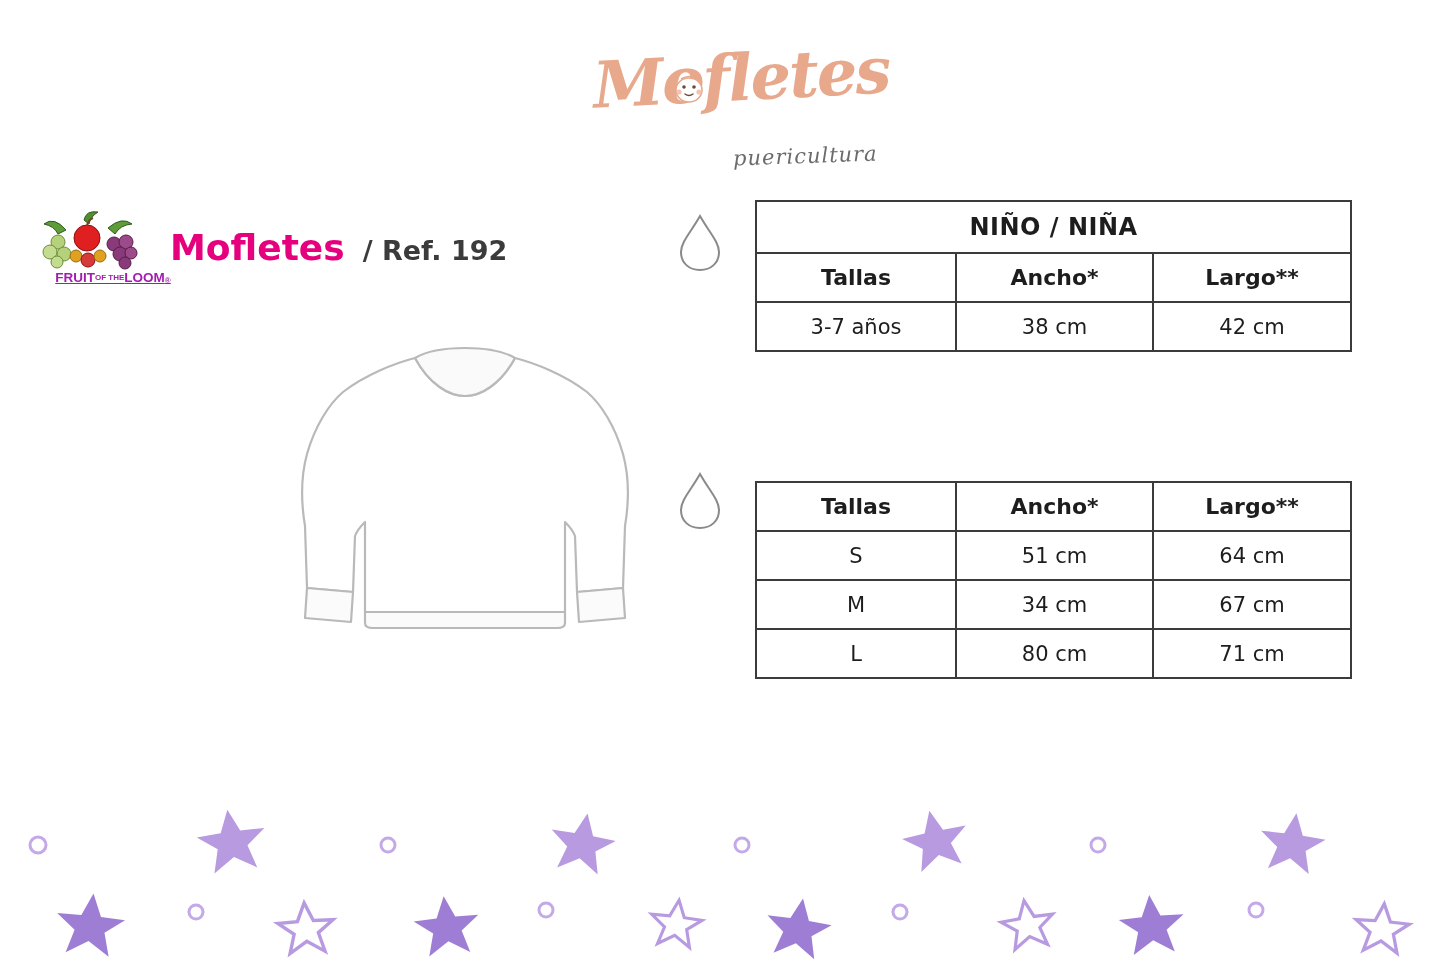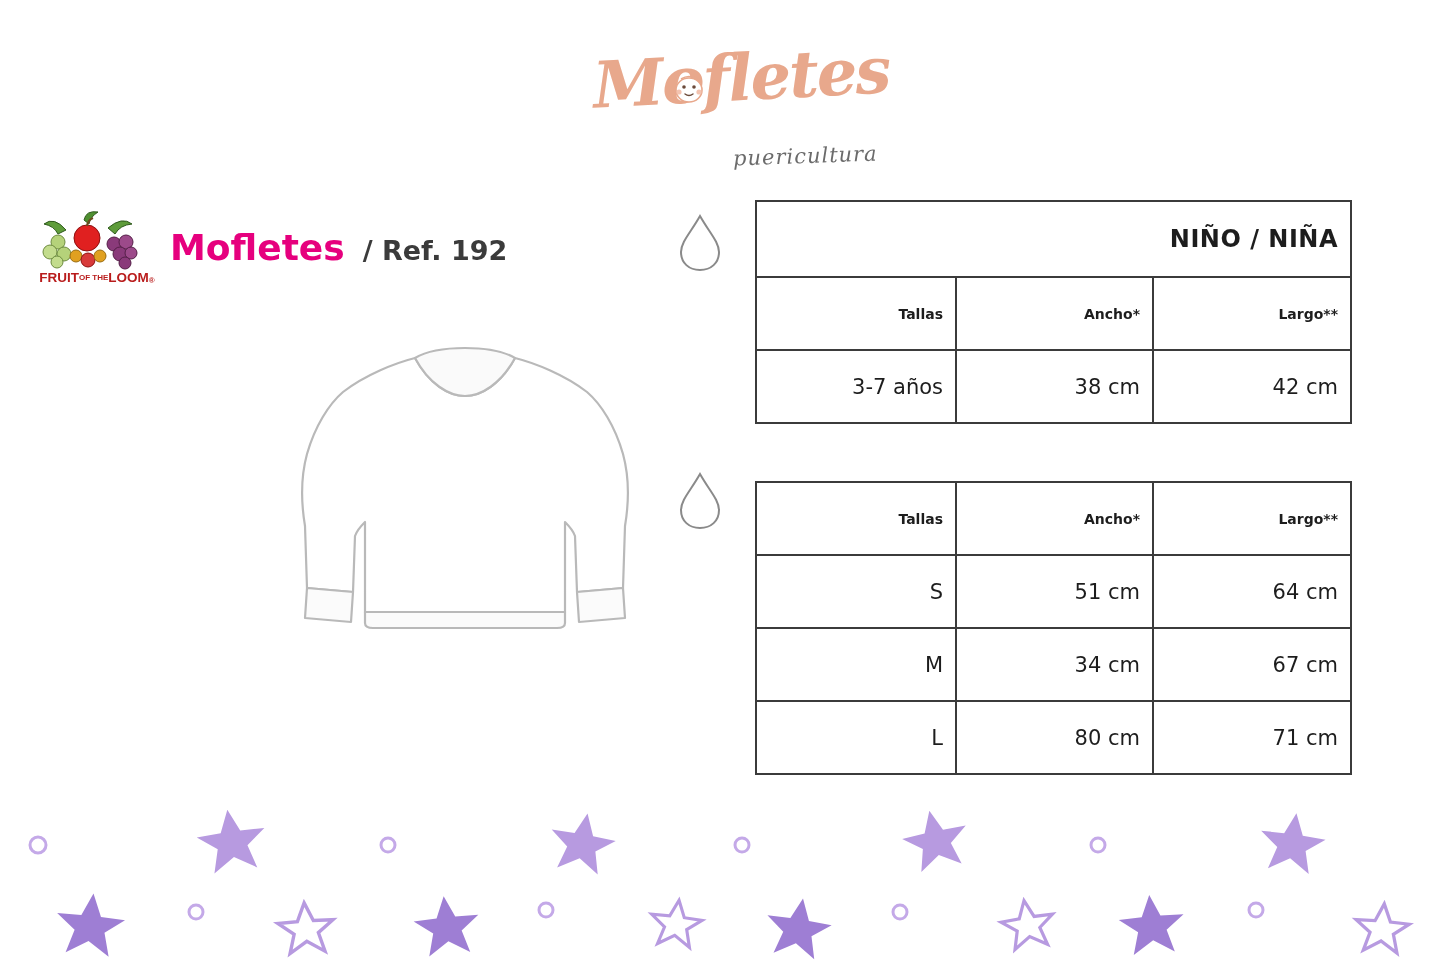--- a/index.html
+++ b/index.html
@@ -61,26 +61,27 @@
     left: 32px;
     top: 210px;
     width: 130px;
     height: 80px;
     text-align: center;
   }
   .fotl-text {
     font-family: "Liberation Sans", sans-serif;
     font-size: 13.5px;
     font-weight: 700;
-    color: #b91c1c;
+    color: #a21caf;
     letter-spacing: 0px;
     position: absolute;
-    left: 0;
+    left: 16px;
     top: 60px;
     width: 130px;
+    text-decoration: underline;
   }
   .fotl-text .small {
     font-size: 8px;
     vertical-align: 2px;
   }
   .fotl-text .reg {
     font-size: 8px;
     vertical-align: -1px;
   }
 
@@ -129,36 +130,36 @@
   .size-table {
     position: absolute;
     border-collapse: collapse;
     table-layout: fixed;
   }
   .size-table.kids  { left: 755px; top: 200px; width: 595px; }
   .size-table.adult { left: 755px; top: 481px; width: 595px; }
 
   .size-table td, .size-table th {
     border: 2px solid #3b3b3b;
-    text-align: right;
+    text-align: center;
     font-family: "DejaVu Sans", sans-serif;
     color: #1d1d1d;
     font-size: 21px;
     height: 47px;
-    padding: 12px;
+    padding: 0;
     margin-top: 46px;
   }
   .size-table .caption-cell {
     font-size: 24px;
     font-weight: 700;
     letter-spacing: 0.5px;
     height: 50px;
   }
   .size-table .head-cell {
-    font-size: 14px;
+    font-size: 22px;
     font-weight: 700;
     border-radius: 10px;
   }
   .col-a { width: 200px; }
   .col-b { width: 197px; }
   .col-c { width: 198px; }
 
   
   .stars-band {
     position: absolute;

